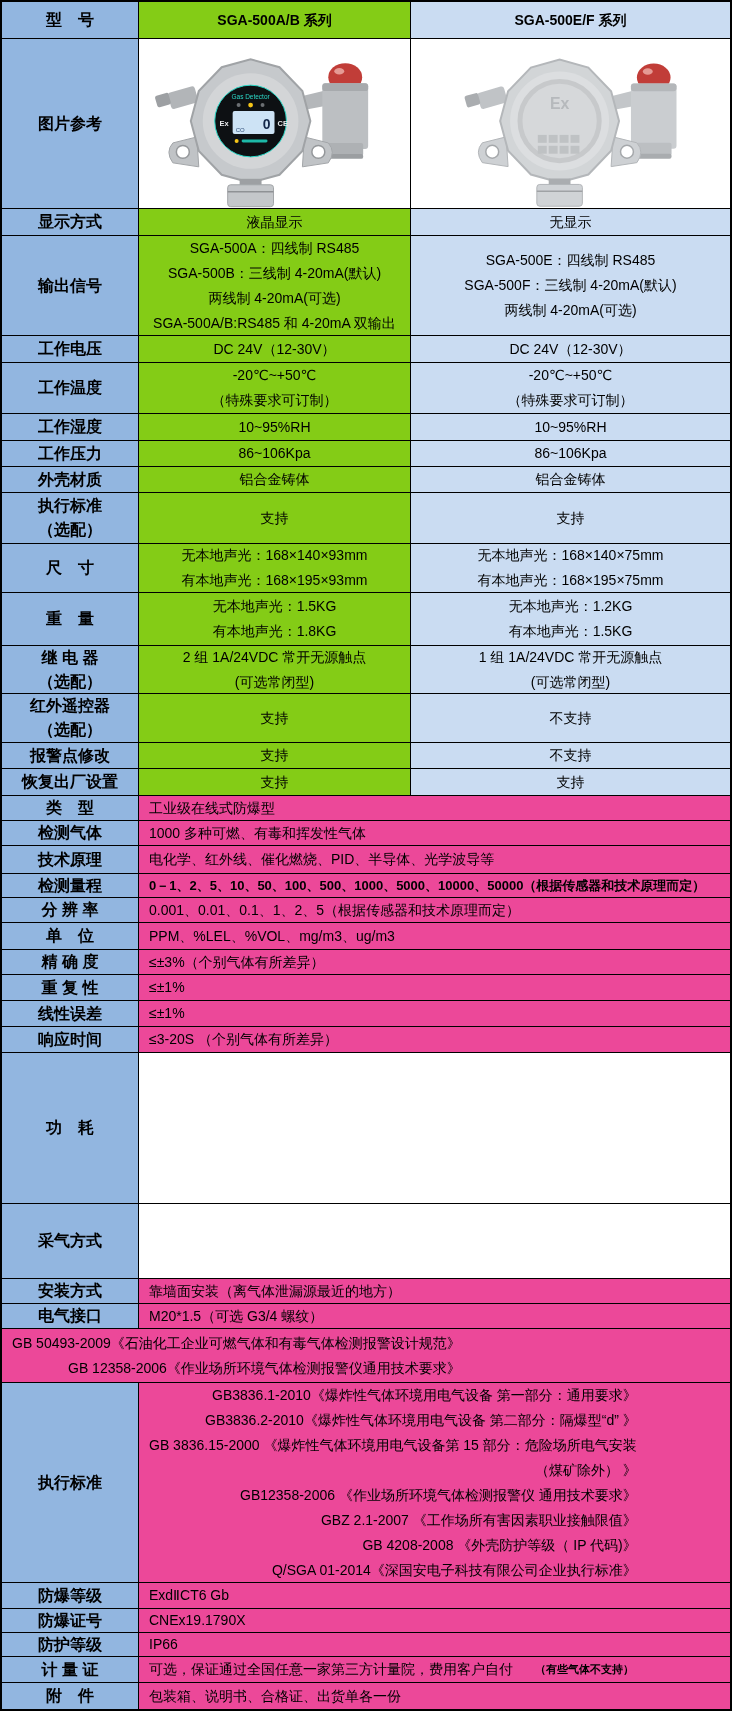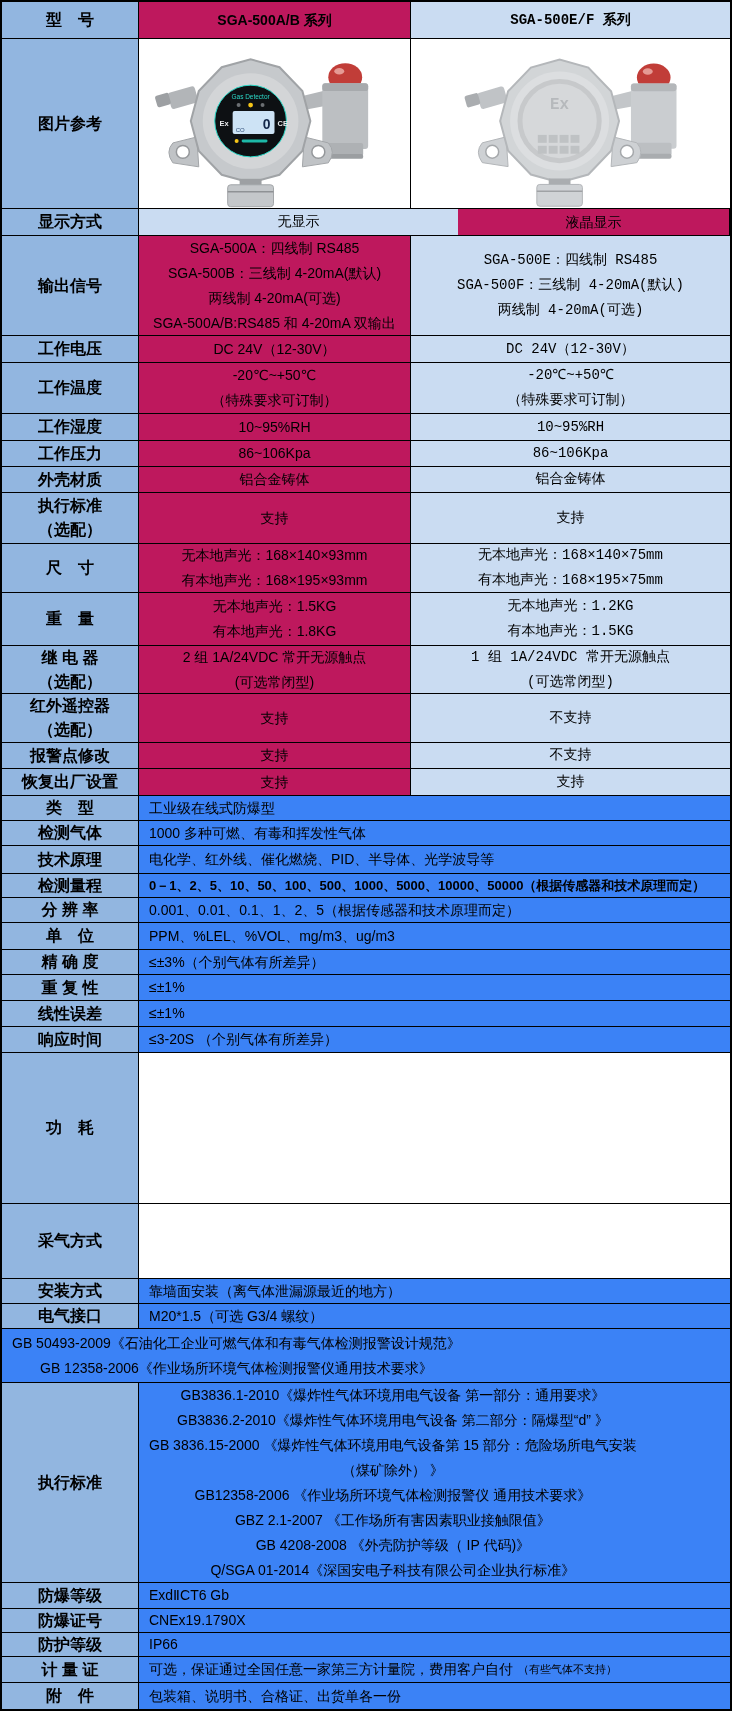--- a/index.html
+++ b/index.html
@@ -4,26 +4,26 @@
 <style>
   html,body { margin:0; padding:0; background:#ffffff; }
   body { width:732px; font-family:"Liberation Sans","DejaVu Sans",sans-serif; color:#000; }
   .spec-table { width:732px; border:2px solid #000; box-sizing:border-box; }
   .row { display:flex; border-top:1px solid #000; box-sizing:border-box; align-items:stretch; }
   .row.first { border-top:none; }
   .cell { box-sizing:border-box; display:flex; align-items:center; justify-content:center;
           text-align:center; white-space:pre-line; line-height:25px; font-size:14px; overflow:hidden; }
   .lbl { width:137px; flex:none; background:#92b6e0; border-right:1px solid #000;
          font-weight:bold; font-size:16px; line-height:24px; }
-  .v2  { width:272px; flex:none; background:#be185d; border-right:1px solid #000; }
-  .v3  { flex:1; background:#cadcf2;font-family:Liberation Mono, monospace; }
-  .span{ flex:1; background:#3b82f6; justify-content:flex-start; text-align:center; padding:0 6px 0 10px; }
+  .v2  { width:272px; flex:none; background:#84cc16; border-right:1px solid #000; }
+  .v3  { flex:1; background:#cadcf2; }
+  .span{ flex:1; background:#ec4899; justify-content:flex-start; text-align:right; padding:0 6px 0 10px; }
   .hdr { font-weight:bold; font-size:16px; }
   .photo { background:#ffffff; padding:0; }
-  .note { font-size:11px; font-weight:normal; margin-left:5px; white-space:nowrap; }
+  .note { font-size:11px; font-weight:bold; margin-left:22px; white-space:nowrap; }
   .nowrap { white-space:nowrap; font-size:13px;font-weight:bold; }
   svg { display:block; }
 </style>
 </head>
 <body>
 
 <div class="spec-table">
 
   <div class="row first hdr" style="height:36px">
     <div class="cell lbl">型　号</div>
@@ -132,22 +132,22 @@
           <rect x="139" y="140" width="22" height="8" fill="#aaadb0"></rect>
           <rect x="127" y="146" width="46" height="22" rx="3" fill="#d0d3d6" stroke="#b2b5b8" stroke-width="1"></rect>
           <line x1="127" y1="153" x2="173" y2="153" stroke="#9fa2a5" stroke-width="1.5"></line>
         </g>
       </svg>
     </div>
   </div>
 
   <div class="row" style="height:27px">
     <div class="cell lbl">显示方式</div>
+    <div class="cell v2">液晶显示</div>
     <div class="cell v3">无显示</div>
-    <div class="cell v2">液晶显示</div>
   </div>
 
   <div class="row" style="height:100px">
     <div class="cell lbl">输出信号</div>
     <div class="cell v2">SGA-500A：四线制 RS485
 SGA-500B：三线制 4-20mA(默认)
 两线制 4-20mA(可选)
 SGA-500A/B:RS485 和 4-20mA 双输出</div>
     <div class="cell v3">SGA-500E：四线制 RS485
 SGA-500F：三线制 4-20mA(默认)

